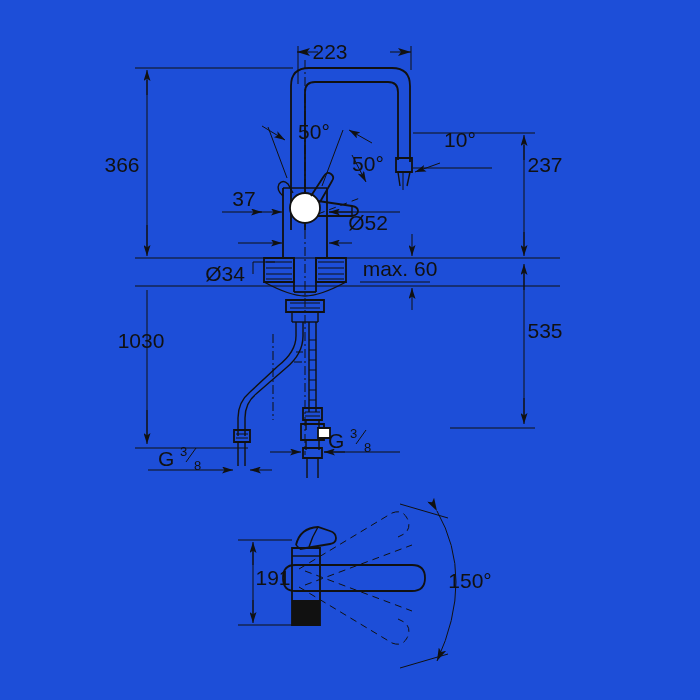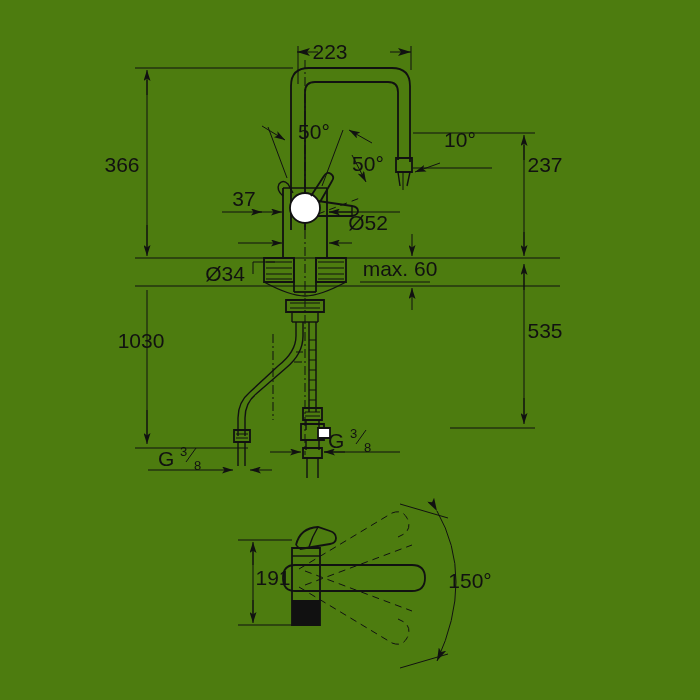--- a/index.html
+++ b/index.html
@@ -1,17 +1,17 @@
 <!DOCTYPE html>
 <html><head>
 <meta charset="utf-8">
 <style>
   html,body{margin:0;padding:0;background:#fff;}
   body{width:700px;height:700px;font-family:"Liberation Sans",sans-serif;overflow:hidden;}
-  #stage{position:relative;width:700px;height:700px;background:#4d7c0f;}
+  #stage{position:relative;width:700px;height:700px;background:#1d4ed8;}
   svg{display:block;}
   .dimtext{font-family:"Liberation Sans",sans-serif;font-size:21px;fill:#111;}
   .dimtext-sm{font-family:"Liberation Sans",sans-serif;font-size:13px;fill:#111;}
   .ln{stroke:#111;fill:none;}
   .thin{stroke-width:1;}
   .med{stroke-width:1.4;}
   .thick{stroke-width:1.8;}
   .dash{stroke-dasharray:7 5;}
   .center{stroke-dasharray:9 3 2 3;}
   .fillblk{fill:#111;stroke:none;}

